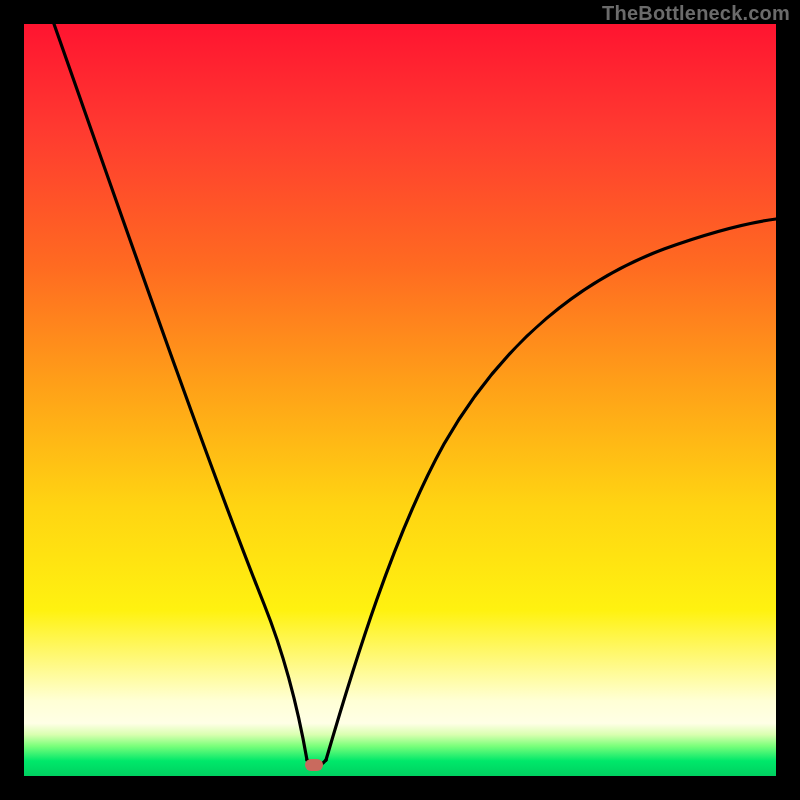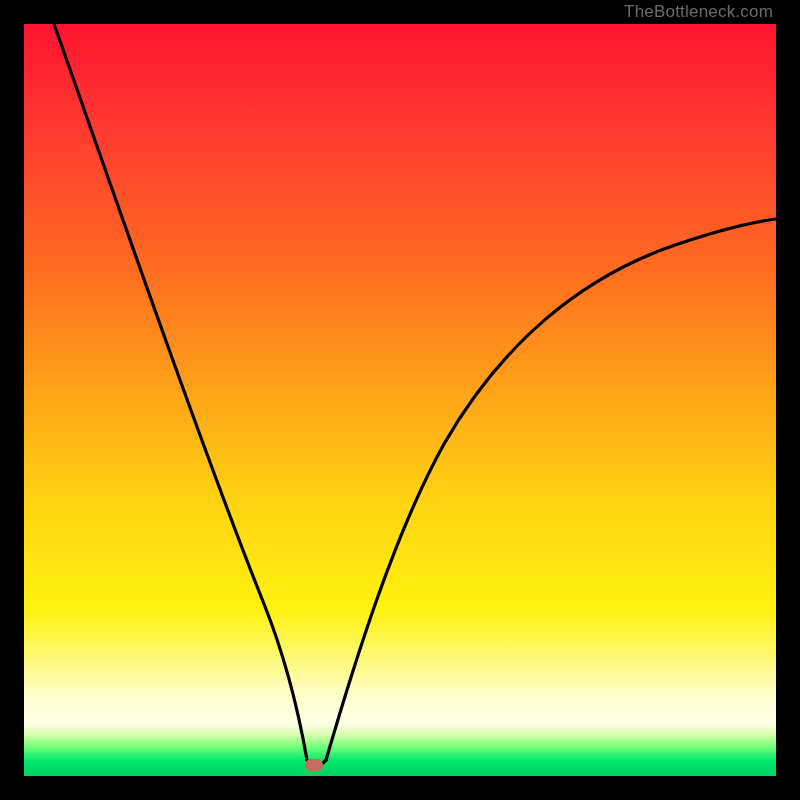--- a/index.html
+++ b/index.html
@@ -39,25 +39,26 @@
         #ffffe6 93%,
         #d9ffb0 94.5%,
         #7bff7b 96%,
         #00e86a 98%,
         #00d060 100%
       );
   }
   .watermark {
     position: absolute;
     top: 2px;
-    right: 27px;
+    right: 10px;
     color: #6b6b6b;
-    font-size: 17px;
+    font-size: 20px;
     letter-spacing: 0.2px;
     user-select: none;
+    font-weight: bold;
   }
   svg.curve {
     position: absolute;
     left: 0;
     top: 0;
     width: 752px;
     height: 752px;
     overflow: visible;
   }
   .marker {

